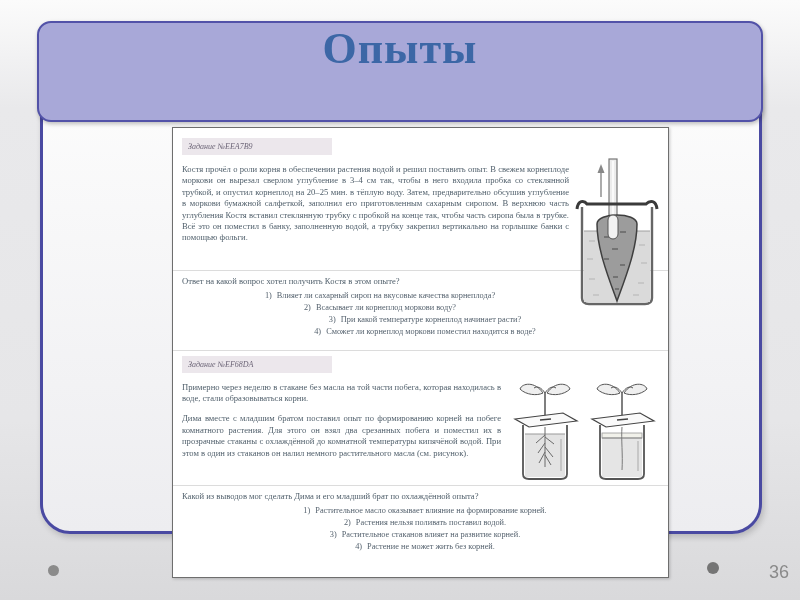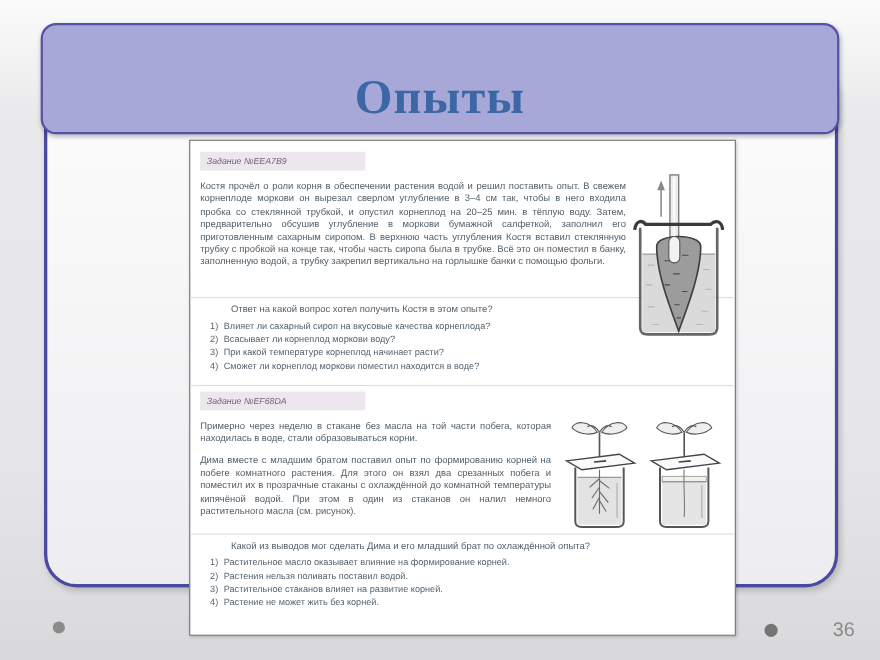--- a/index.html
+++ b/index.html
@@ -13,62 +13,63 @@
     position:absolute; left:40px; top:58px; width:722px; height:476px;
     border:3px solid #4a4aa2; border-radius:30px;
     background:linear-gradient(180deg,#fdfdfd,#ededf0);
     box-shadow:2px 3px 6px rgba(0,0,0,0.18);
   }
   
   .title-box {
     position:absolute; left:37px; top:21px; width:726px; height:101px;
     background:#a8a8d8; border:2px solid #5252a8; border-radius:14px;
     box-shadow:1px 2px 4px rgba(0,0,0,0.25);
-    display:flex; align-items:flex-end; justify-content:center;
+    display:flex; align-items:flex-start; justify-content:center;
   }
   .title {
     font-family:"Liberation Serif",serif; font-size:44px; font-weight:bold;
     color:#3c67a6; letter-spacing:1px; padding-bottom:6px;
   }
   
   .document {
     position:absolute; left:172px; top:127px; width:497px; height:451px;
     background:#ffffff; border:1.5px solid #6e6e6e; overflow:hidden;
     padding:8px 9px 6px 9px; color:#51606c;
     box-shadow:1px 1px 3px rgba(0,0,0,0.2);
+    font-family:Liberation Serif, serif;
   }
   .task-label {
     width:150px; height:17px; background:#ece7ec; color:#6d6678;
     font-size:8px; font-style:italic; line-height:17px; padding-left:6px;
     margin-top:2px;
   }
   .para {
     font-size:8.6px; line-height:11.4px; text-align:justify; margin-top:9px;
   }
-  .question { font-size:8.6px; line-height:11px; margin-top:4px;margin-left:28px; }
-  .options { counter-reset:o; margin-top:3px; }
+  .question { font-size:8.6px; line-height:11px; margin-top:4px; }
+  .options { counter-reset:o; margin-top:3px;text-align:center; }
   .opt {
     font-size:8.3px; line-height:12.2px; padding-left:9px; color:#55626e;
   }
   .opt::before { counter-increment:o; content:counter(o) ")"; margin-right:5px; }
   .rule { border-top:1px solid #dcdcdc; margin:0 -9px; }
   .rule.clear { clear:both; }
   .gap-lg { margin-top:26px; }
   .gap-md { margin-top:11px; }
   .gap-sm { margin-top:12px; }
   .illus { float:right; }
   .illus-carrot { width:84px; height:152px; margin:2px 0 4px 6px; }
   .illus-glasses { width:150px; height:106px; margin:4px 0 2px 8px; }
   
   .dot-left {
     position:absolute; left:48px; top:565px; width:11px; height:11px;
     border-radius:50%; background:#8b8b8b;
   }
   .page-num-wrap {
-    position:absolute; right:23px; top:562px; display:flex; align-items:center;
+    position:absolute; right:11px; top:562px; display:flex; align-items:flex-start;
     color:#8a8a8a;
     gap:48px;
   }
   .page-num-wrap .pdot {
     width:12px; height:12px; border-radius:50%; background:#757575; margin-right:2px;
   }
   .page-num { font-size:18px; color:#8a8a8a; }
 </style>
 </head>
 <body>

